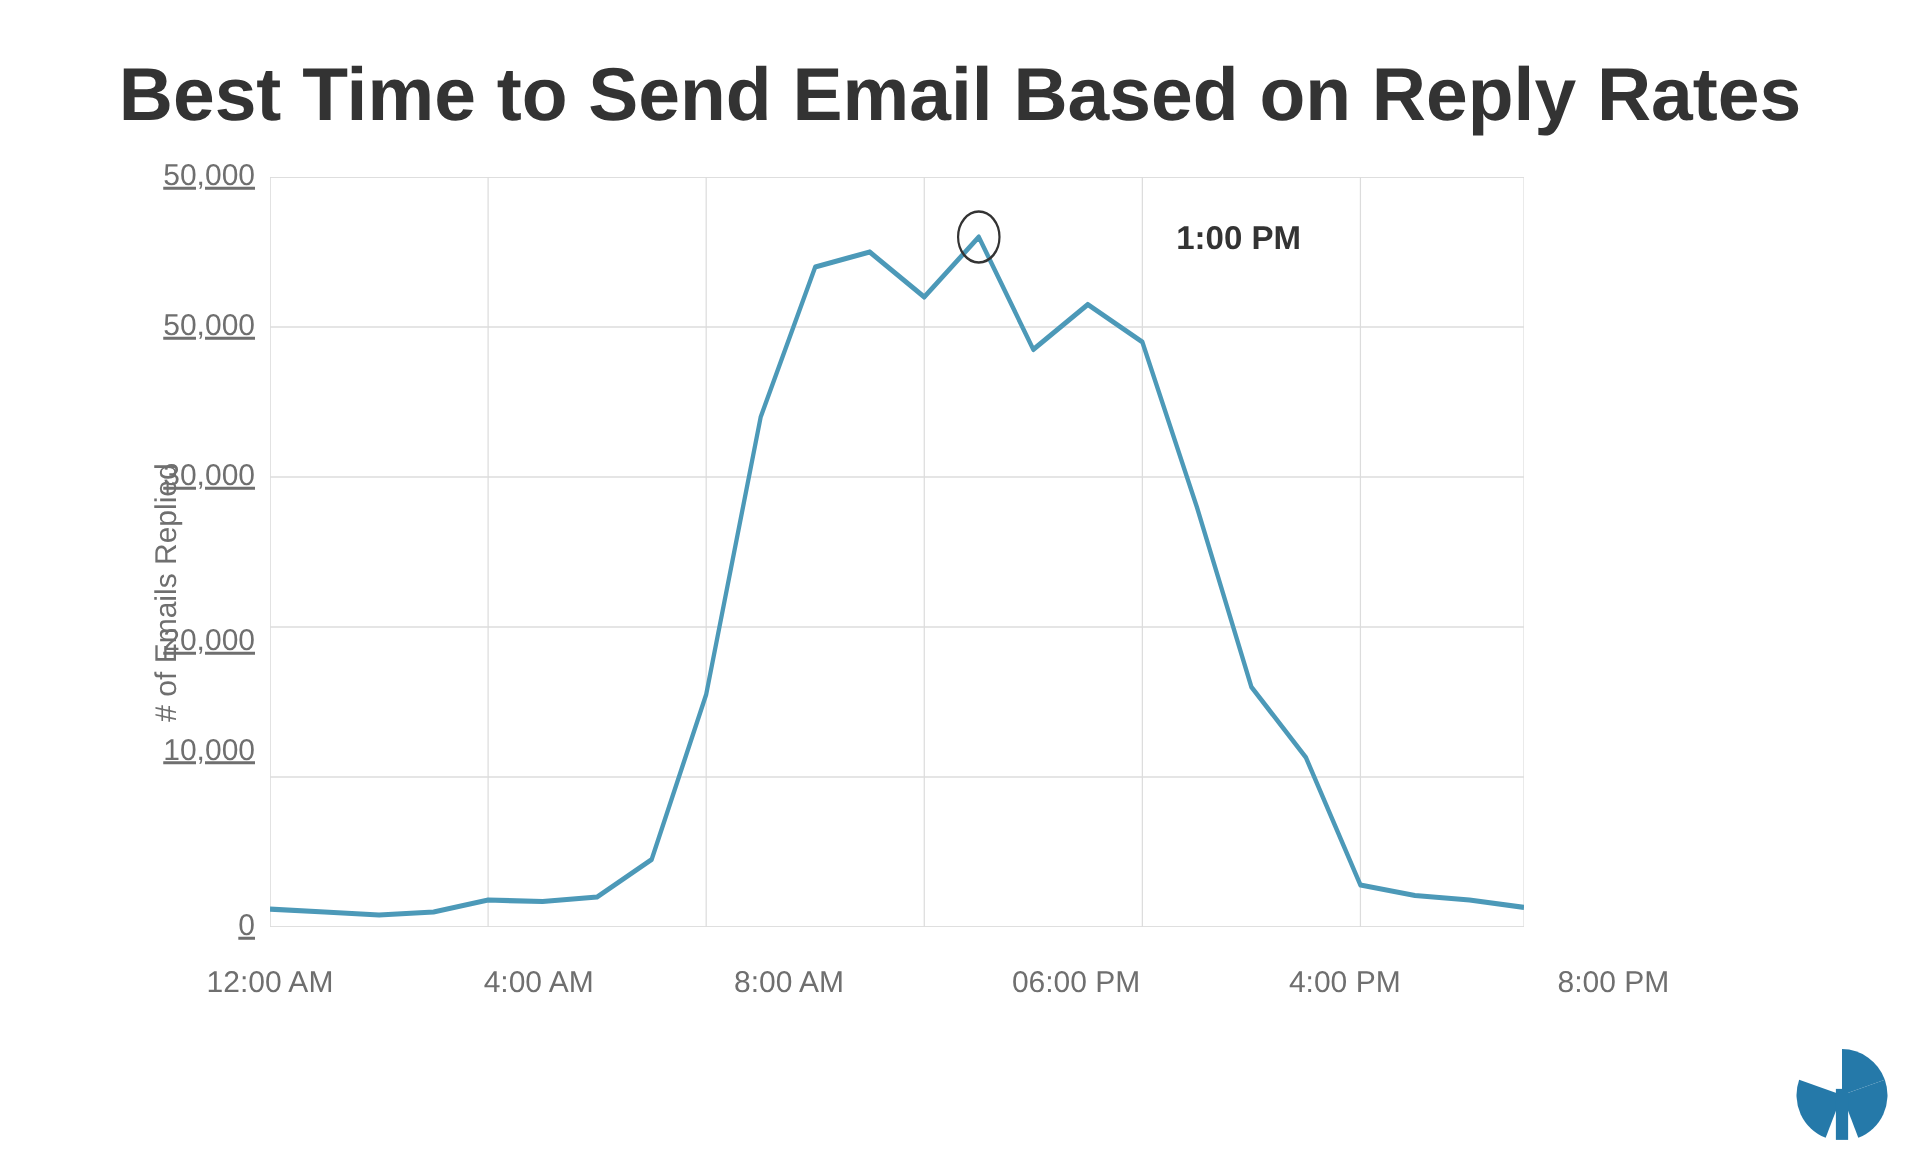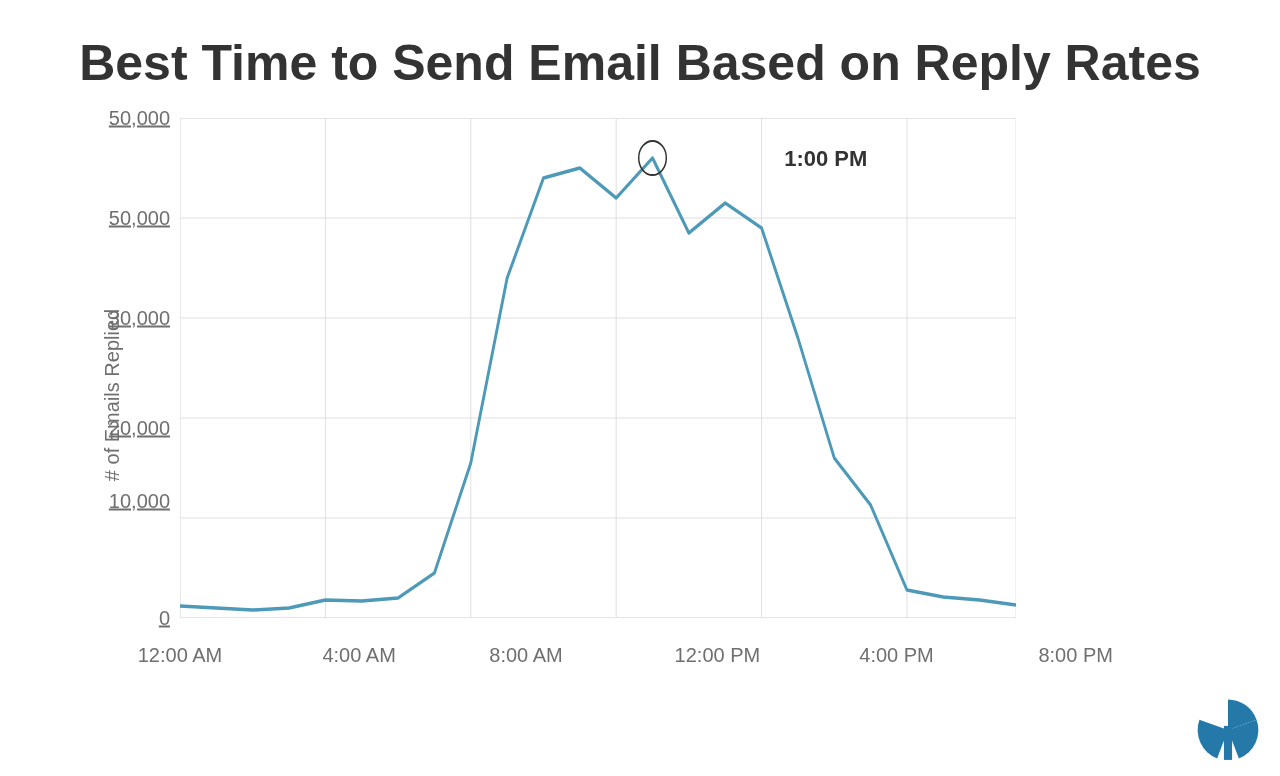--- a/index.html
+++ b/index.html
@@ -131,21 +131,21 @@
       <div class="y-tick" style="top: 401px;">10,000</div>
       <div class="y-tick" style="top: 328px;">20,000</div>
       <div class="y-tick" style="top: 218px; padding-left: 37px;">30,000</div>
       <div class="y-tick" style="top: 118px;">50,000</div>
       <div class="y-tick" style="top: 18px;">50,000</div>
     </div>
   <div id="x-ticks-container">
       <div class="x-tick" style="left: 120px;">12:00 AM</div>
       <div class="x-tick" style="left: 299.13px;">4:00 AM</div>
       <div class="x-tick" style="left: 466px;">8:00 AM</div>
-      <div class="x-tick" style="left: 657.391px;">12:00 PM</div>
+      <div class="x-tick" style="left: 657.391px;">06:00 PM</div>
       <div class="x-tick" style="left: 836.522px;">4:00 PM</div>
       <div class="x-tick" style="left: 1015.65px;">8:00 PM</div>
     </div>
 
 </div>
 
 <div class="logo">
   <svg viewBox="0 0 100 100">
     <path d="M50 5 A45 45 0 0 1 92 35 L50 50 Z" fill="#2579a9"></path>
     <path d="M8 35 A45 45 0 0 1 50 5 L50 50 Z" fill="#2579a9" opacity="0"></path>

